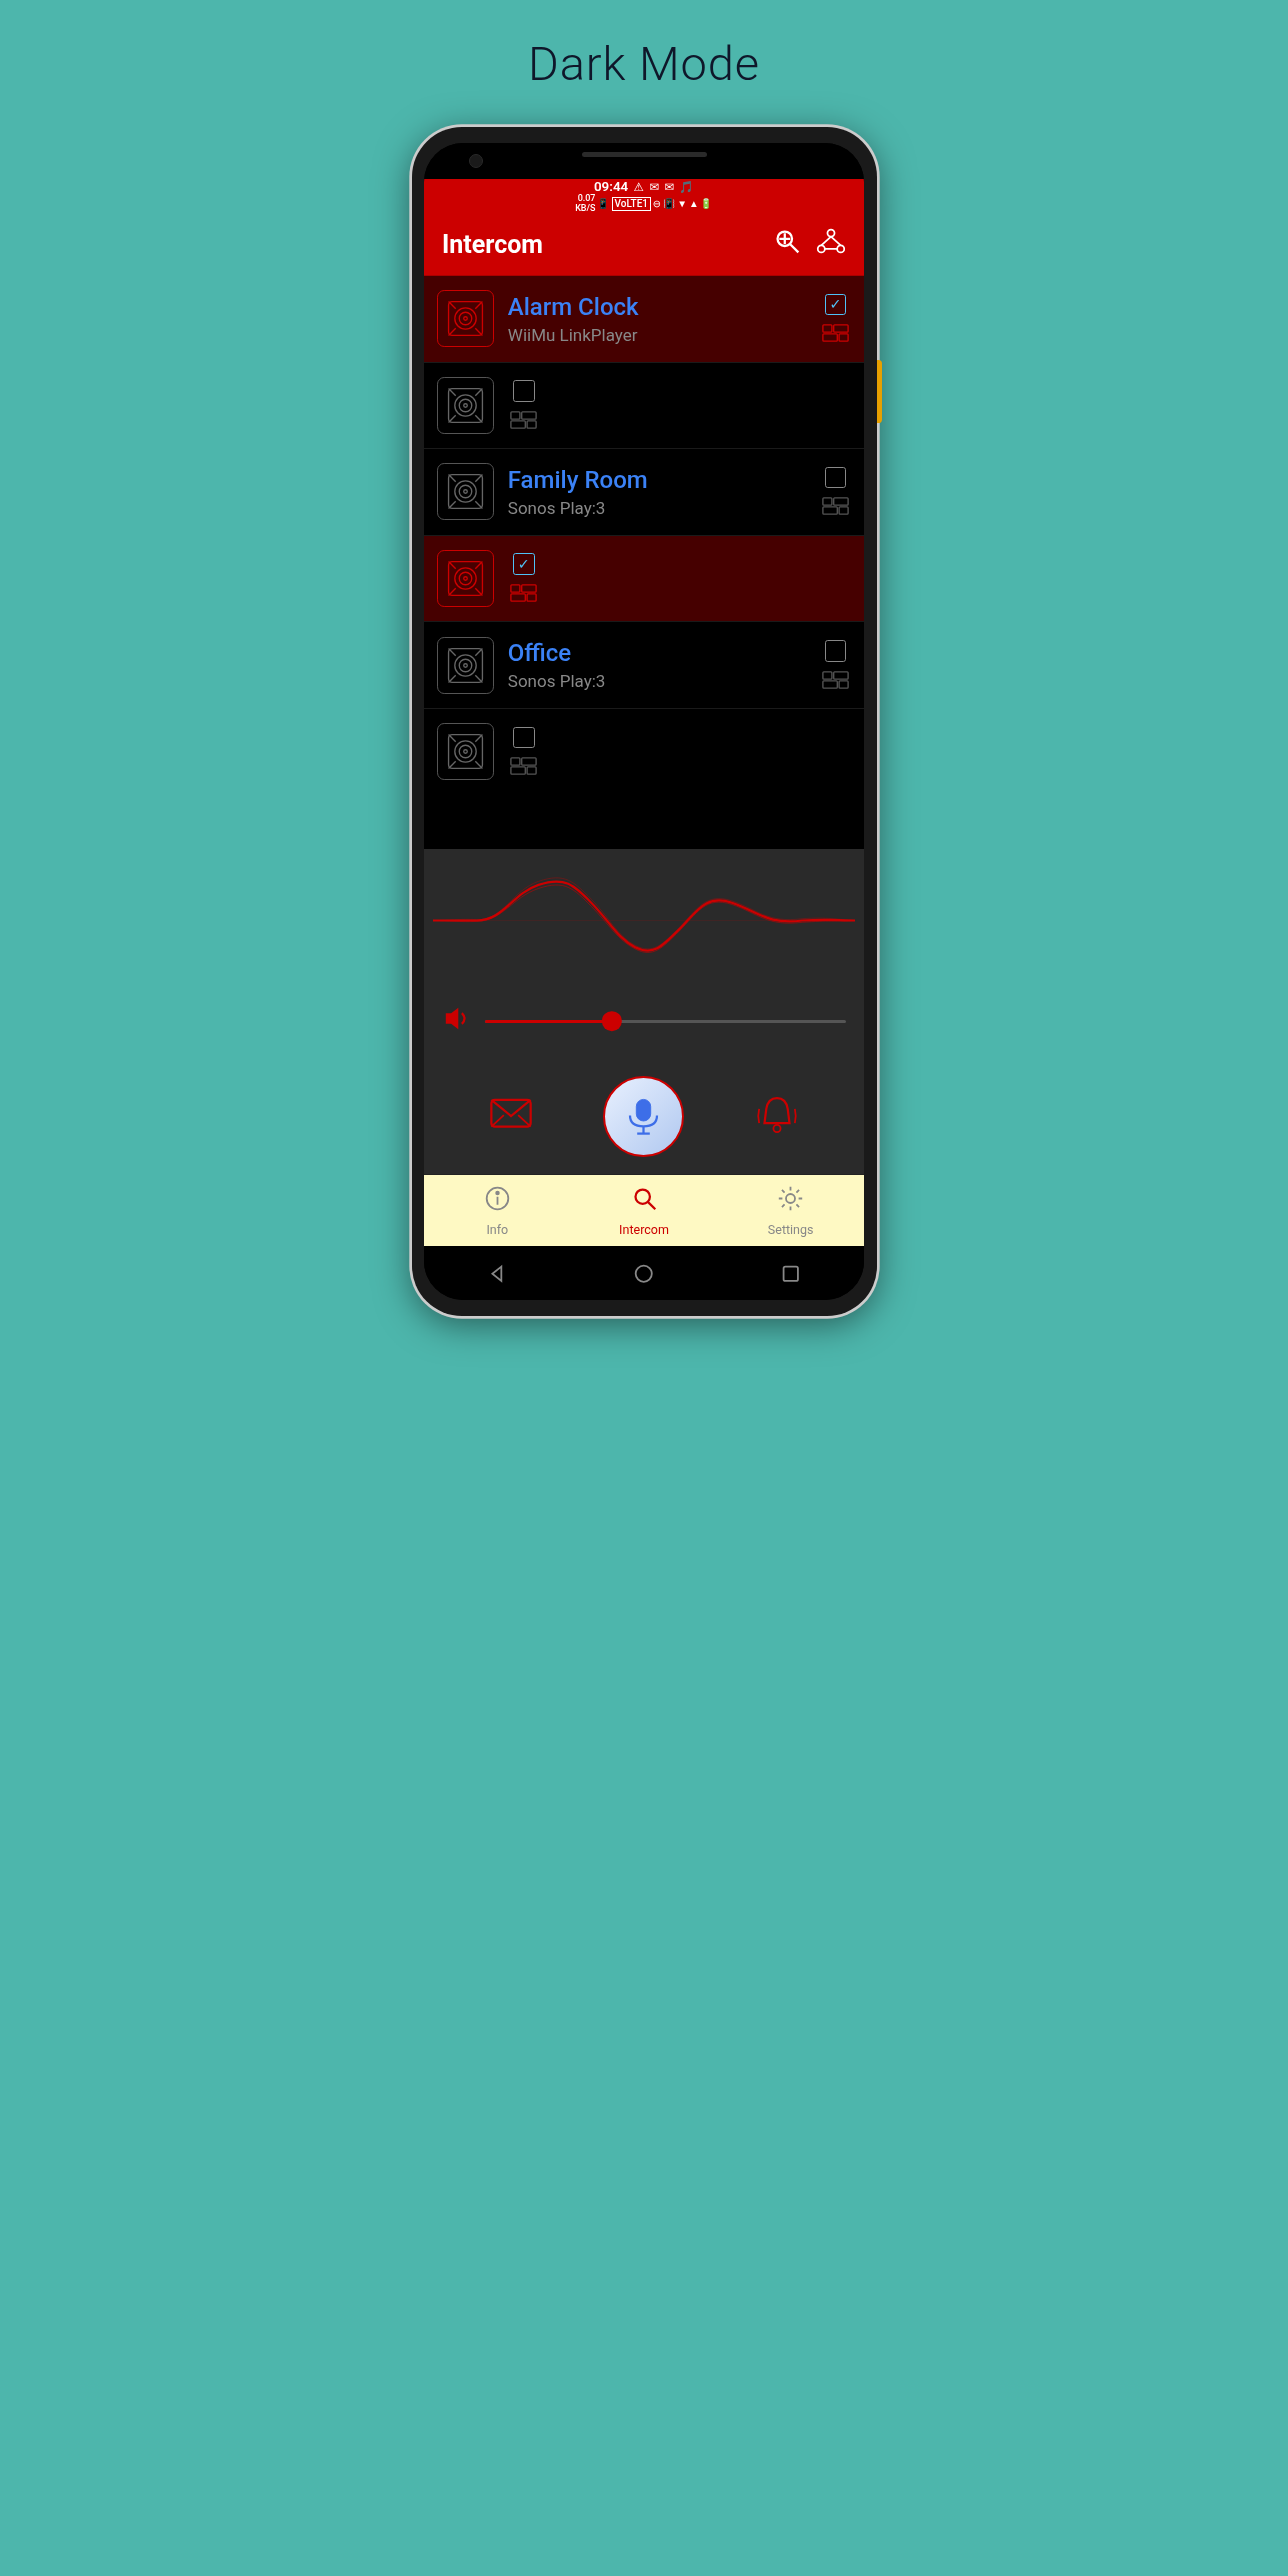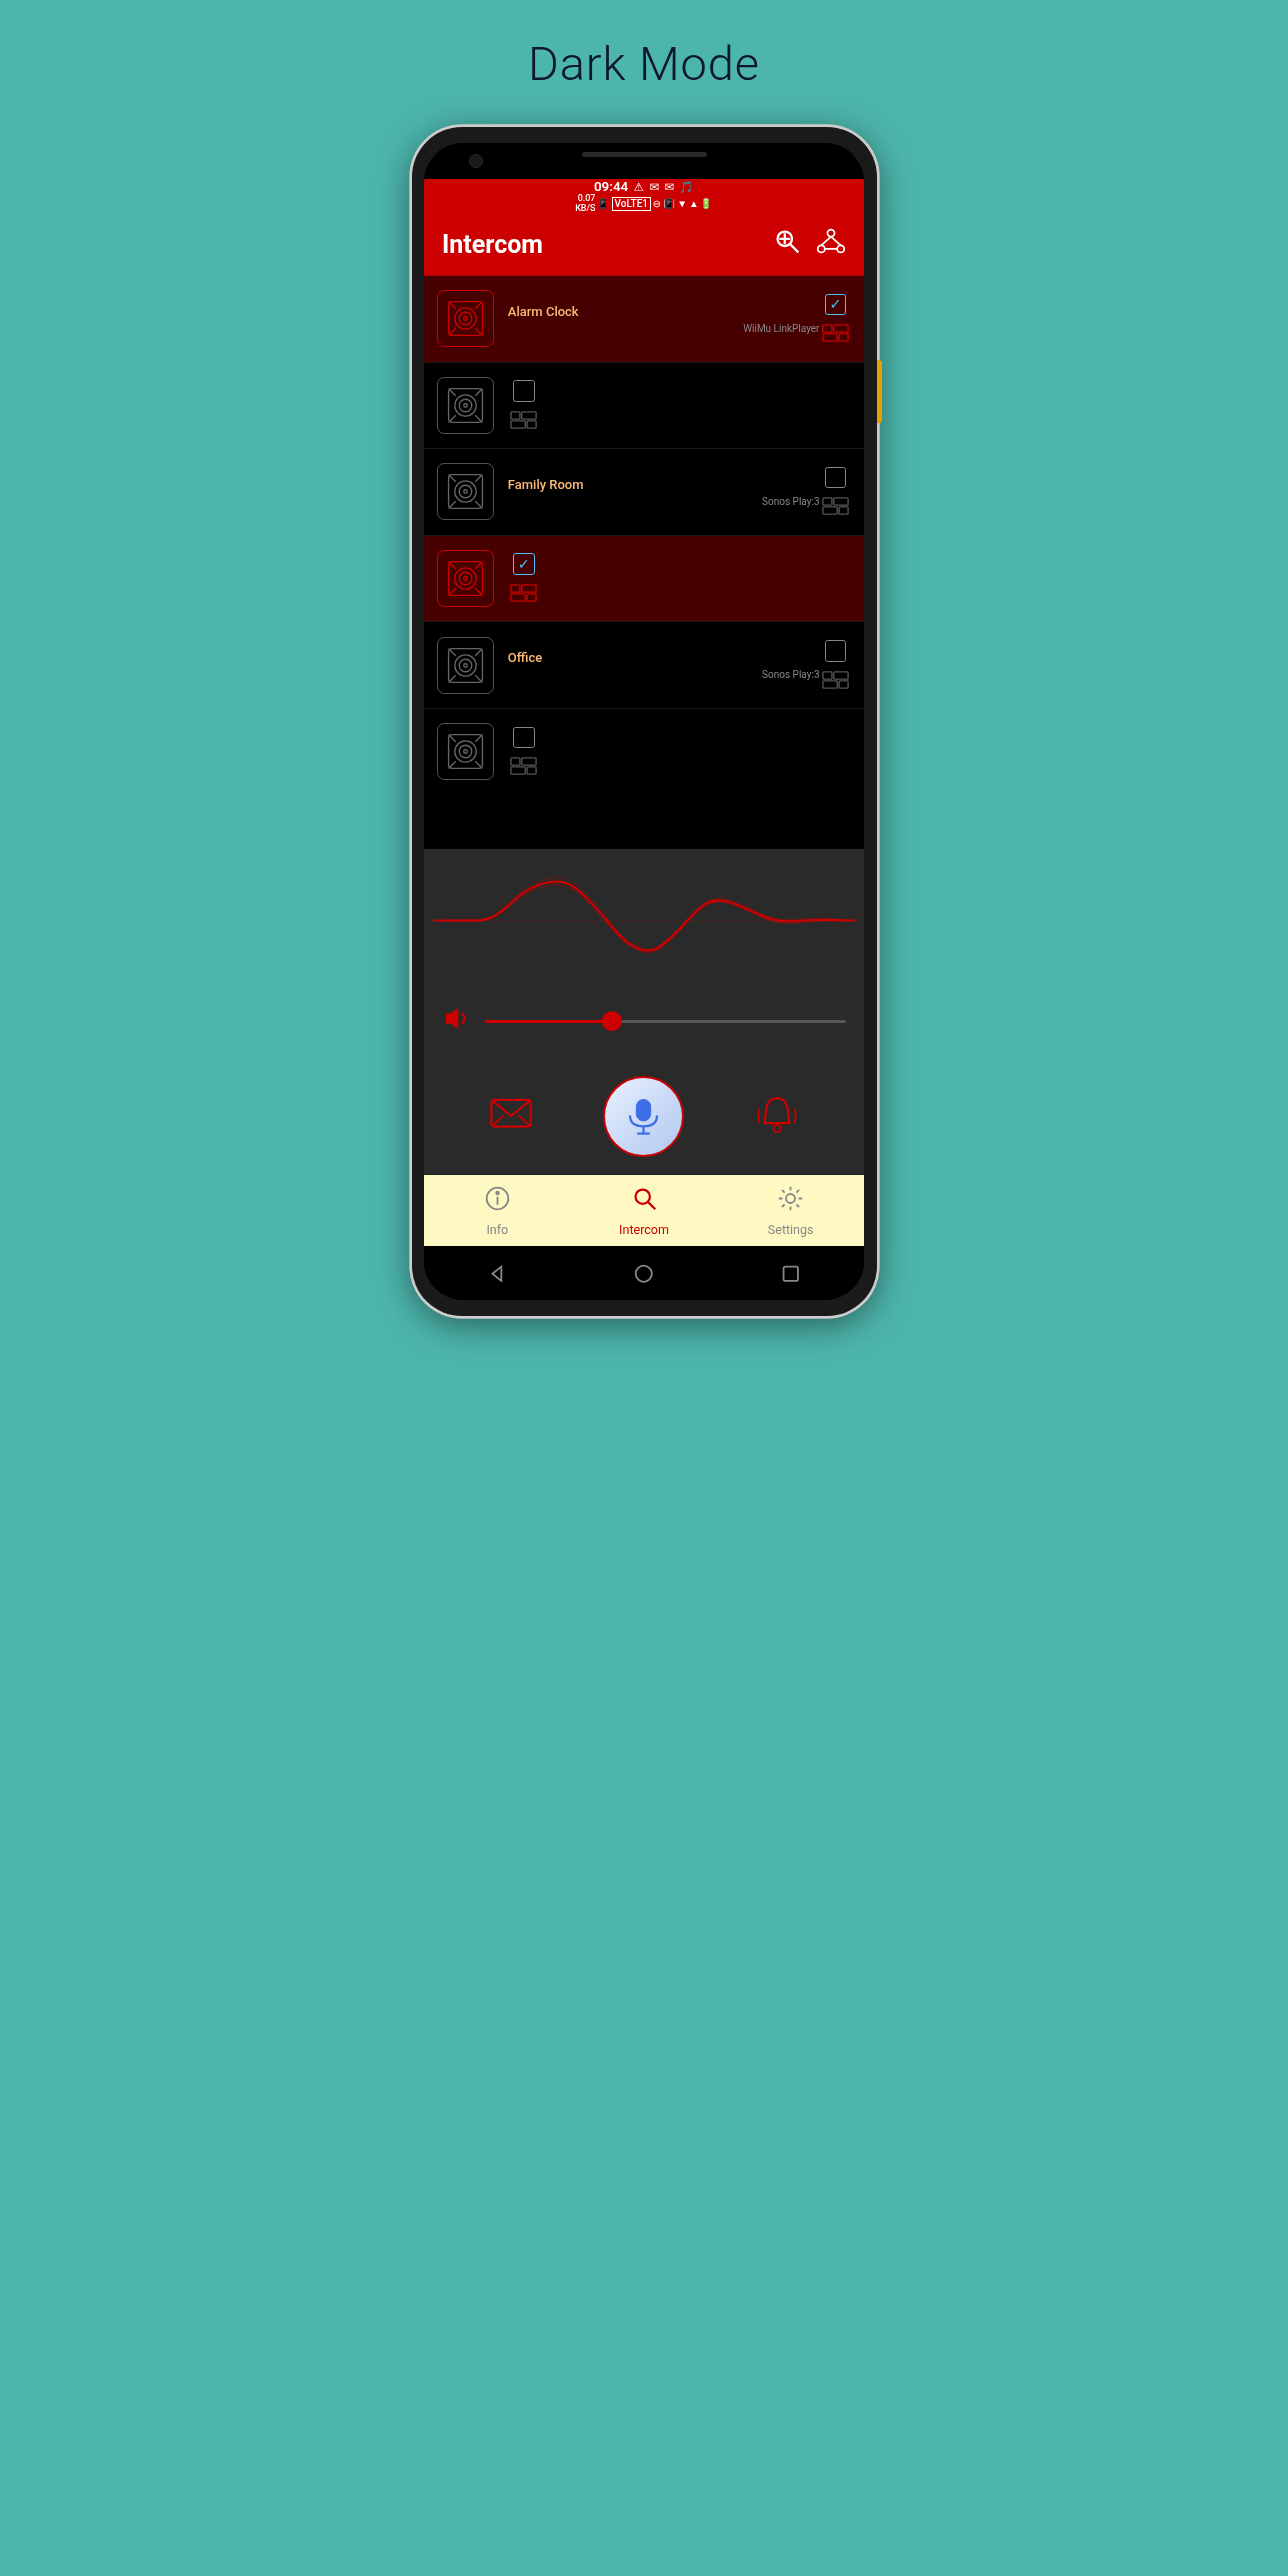--- a/index.html
+++ b/index.html
@@ -183,30 +183,29 @@
     .speaker-icon-svg {
       width: 41px;
       height: 41px;
     }
 
     .device-info {
       flex: 1;
     }
 
     .device-name {
-      font-size: 13px;
+      font-size: 24px;
       font-weight: 500;
-      color: #fdba74;
+      color: #3b82f6;
       margin-bottom: 3.6px;
     }
 
     .device-model {
-      font-size: 10px;
+      font-size: 17px;
       color: #888;
-      text-align: right;
     }
 
     .device-actions {
       display: flex;
       flex-direction: column;
       align-items: center;
       gap: 7.2px;
     }
 
     .checkbox {

